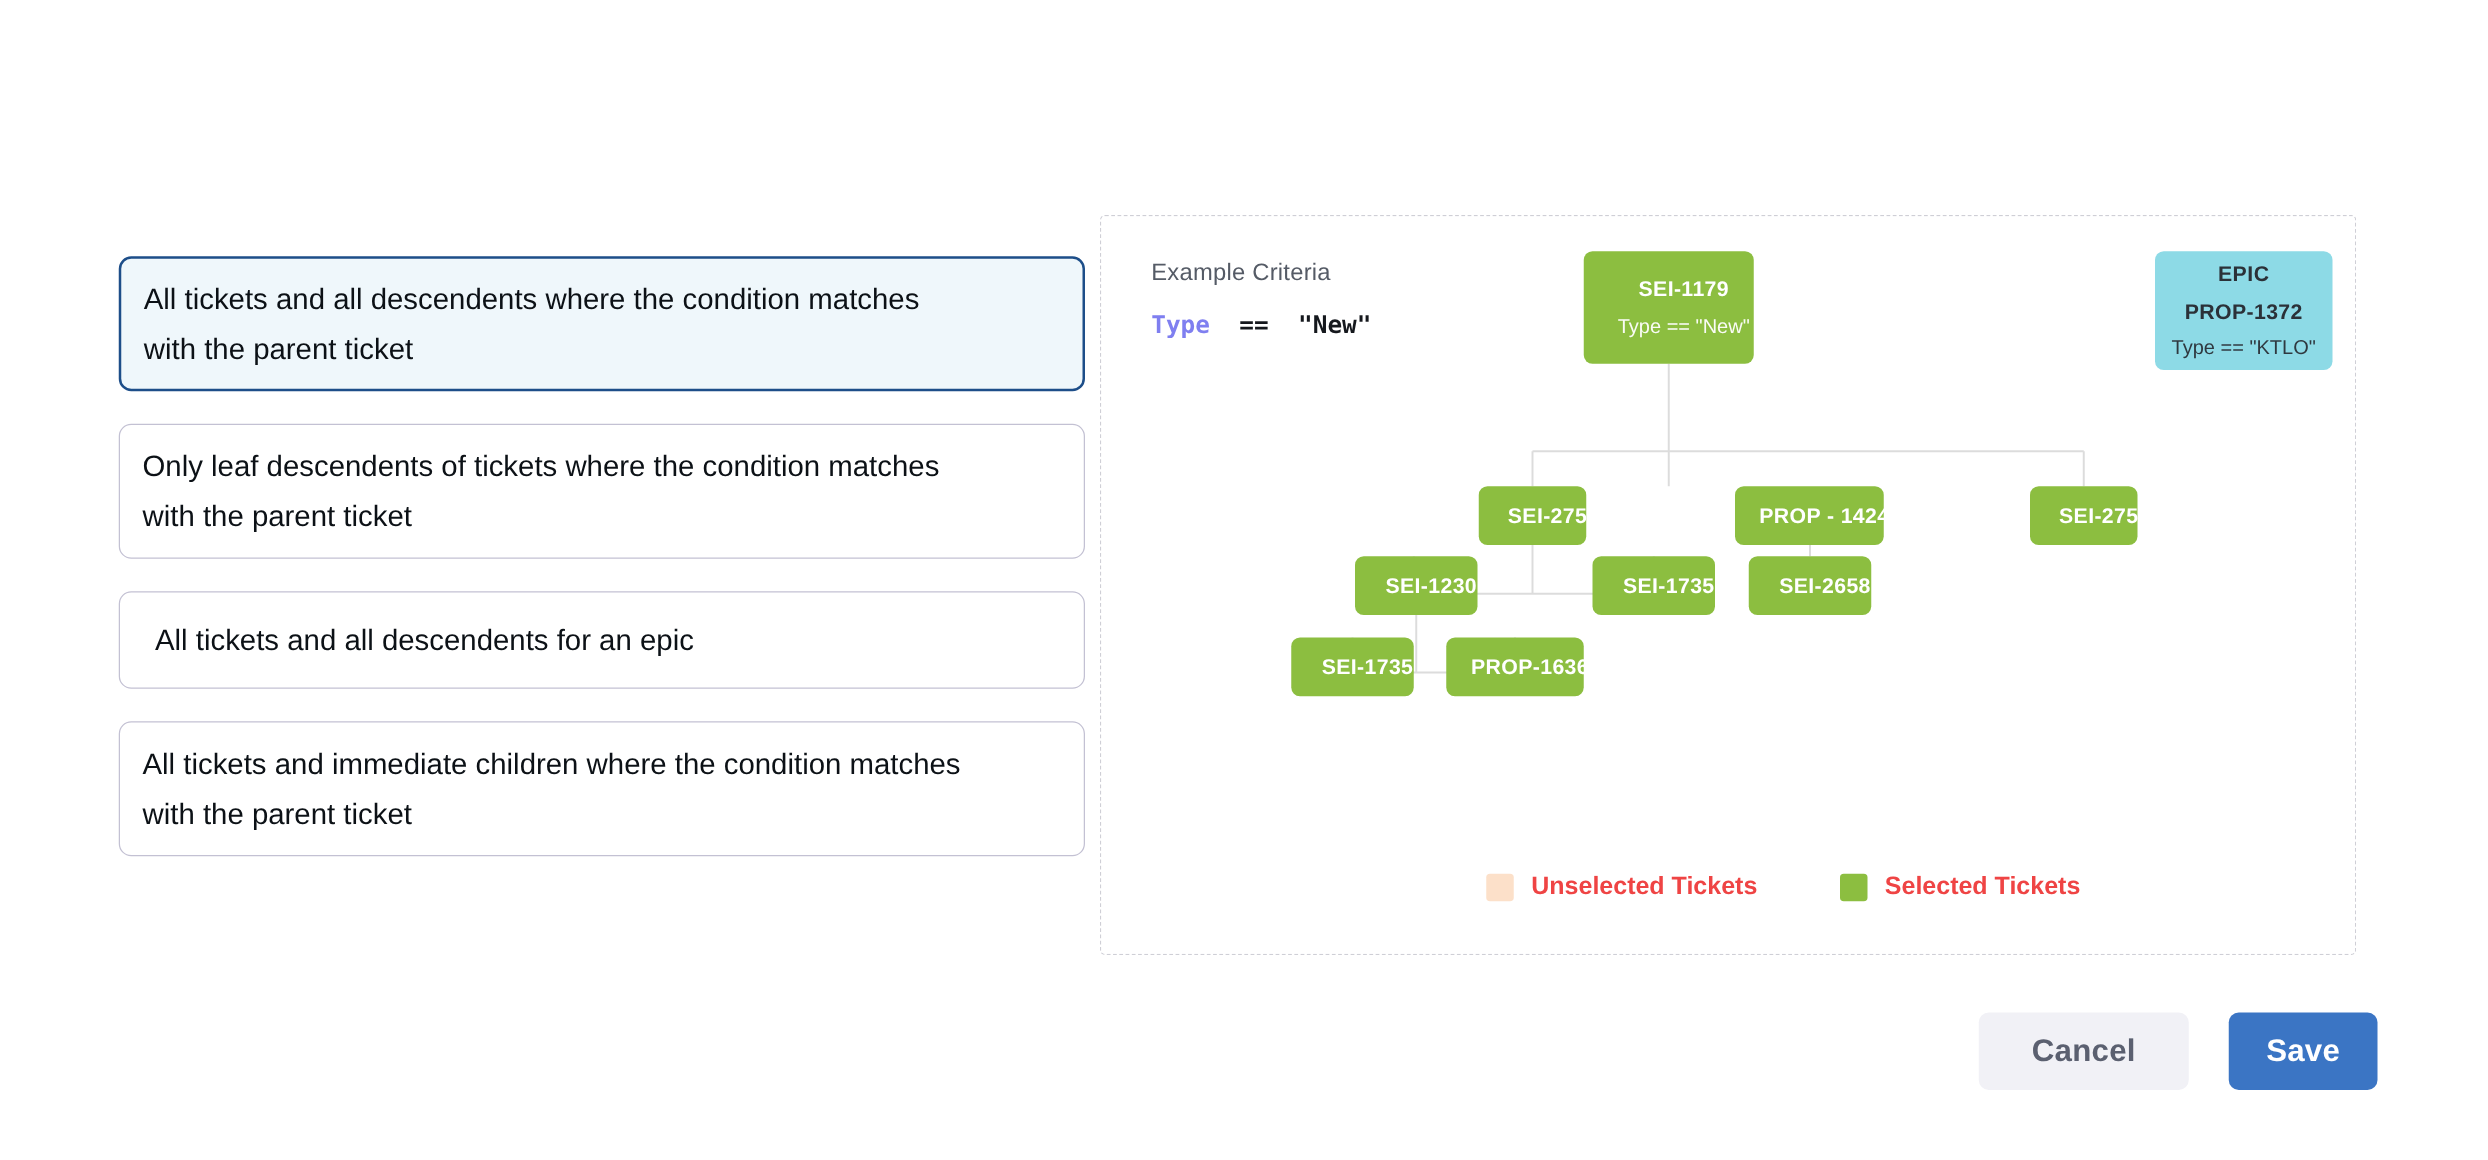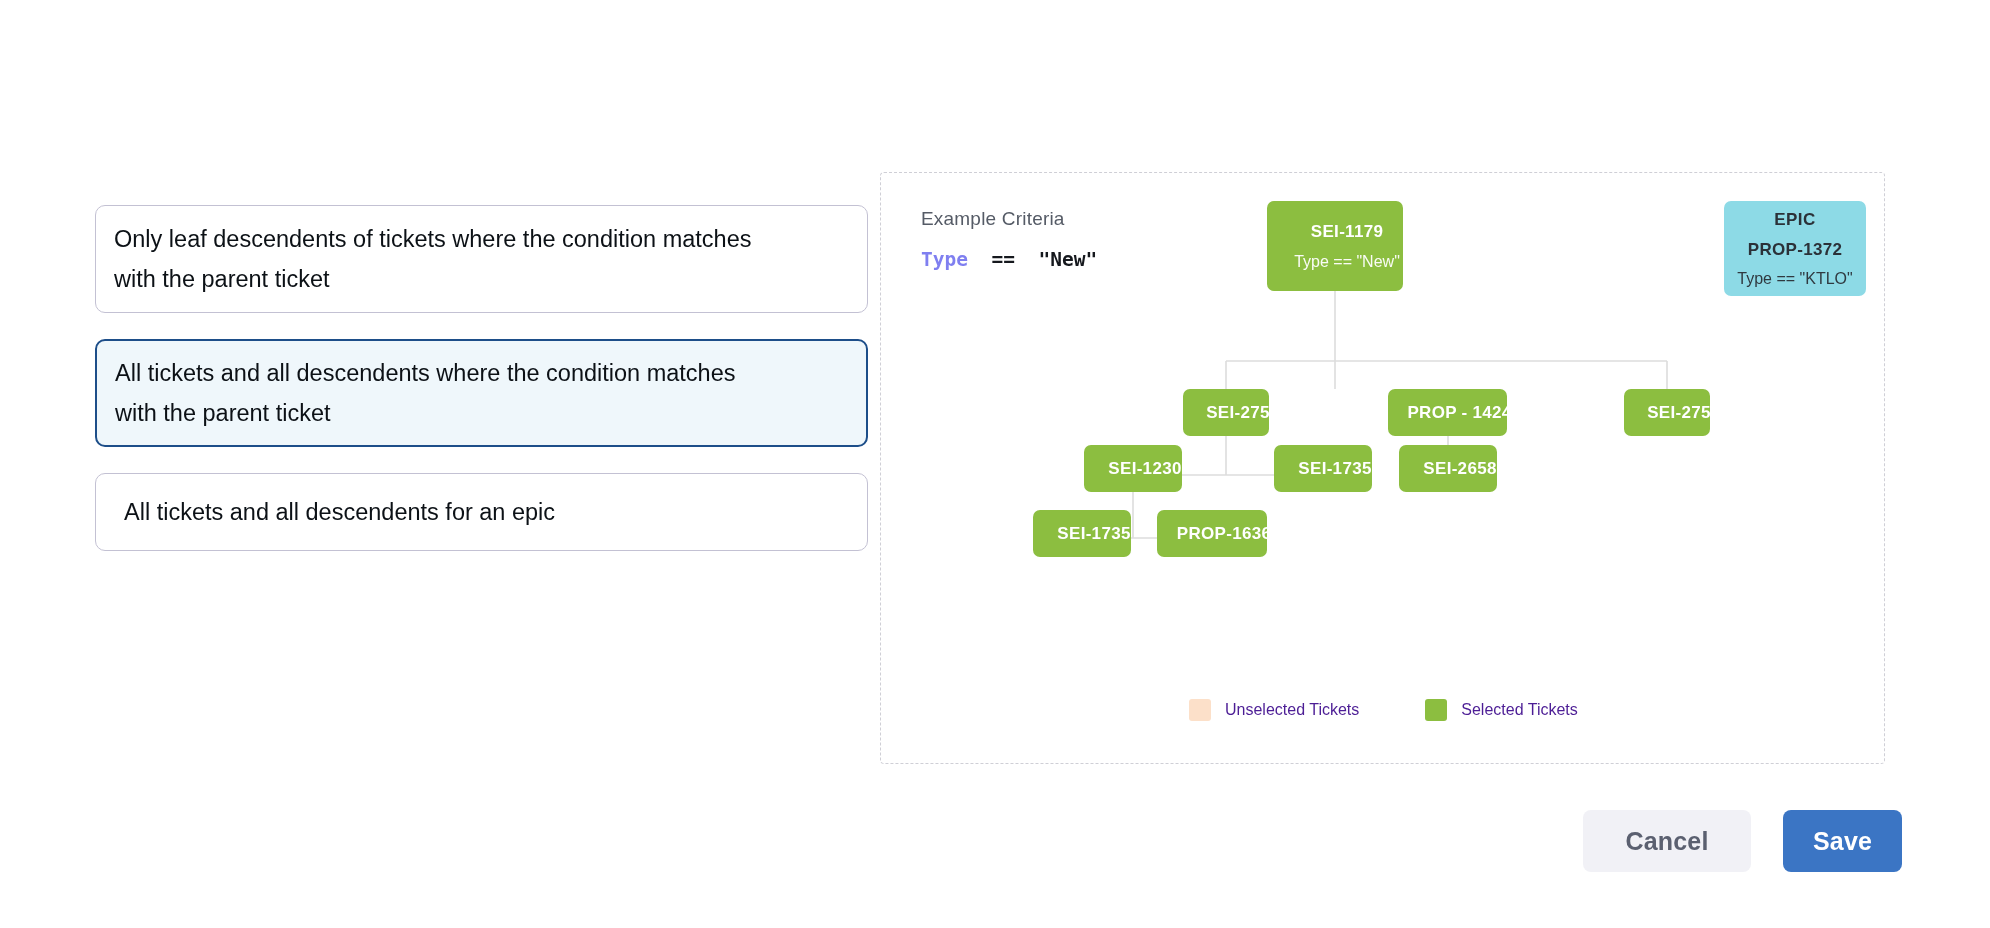--- a/index.html
+++ b/index.html
@@ -143,21 +143,21 @@
   #legend {
     position: absolute;
     left: 308px;
     bottom: 42px;
     display: flex;
     align-items: center;
     gap: 66px;
   }
   .legend-item { display: flex; align-items: center; gap: 14px; }
   .legend-swatch { width: 22px; height: 22px; border-radius: 3px; }
-  .legend-label { font-size: 16px; color: #4c1d95; font-weight: 400; }
+  .legend-label { font-size: 20px; color: #ef4444; font-weight: 700; }
 
   
   #footer-actions {
     position: absolute;
     right: 88px;
     top: 810px;
     display: flex;
     align-items: center;
     gap: 32px;
   }
@@ -181,28 +181,31 @@
     color: #ffffff;
   }
 </style>
 </head>
 <body>
 
 <div id="page">
 
 
   <div id="options-list">
+      <div class="option-card two-line selected">
+        <div class="option-label">All tickets and all descendents where the condition matches with the parent ticket</div>
+      </div>
       <div class="option-card two-line">
         <div class="option-label">Only leaf descendents of tickets where the condition matches with the parent ticket</div>
       </div>
-      <div class="option-card two-line selected">
-        <div class="option-label">All tickets and all descendents where the condition matches with the parent ticket</div>
-      </div>
       <div class="option-card one-line">
         <div class="option-label">All tickets and all descendents for an epic</div>
+      </div>
+      <div class="option-card two-line">
+        <div class="option-label">All tickets and immediate children where the condition matches with the parent ticket</div>
       </div>
     </div>
 
   <div id="diagram-panel">
 
     <div id="criteria-block">
       <div id="criteria-title">Example Criteria</div>
       <div id="criteria-expr"><span id="criteria-field">Type</span>  <span id="criteria-op">==</span>  <span id="criteria-value">"New"</span></div>
     </div>
 

